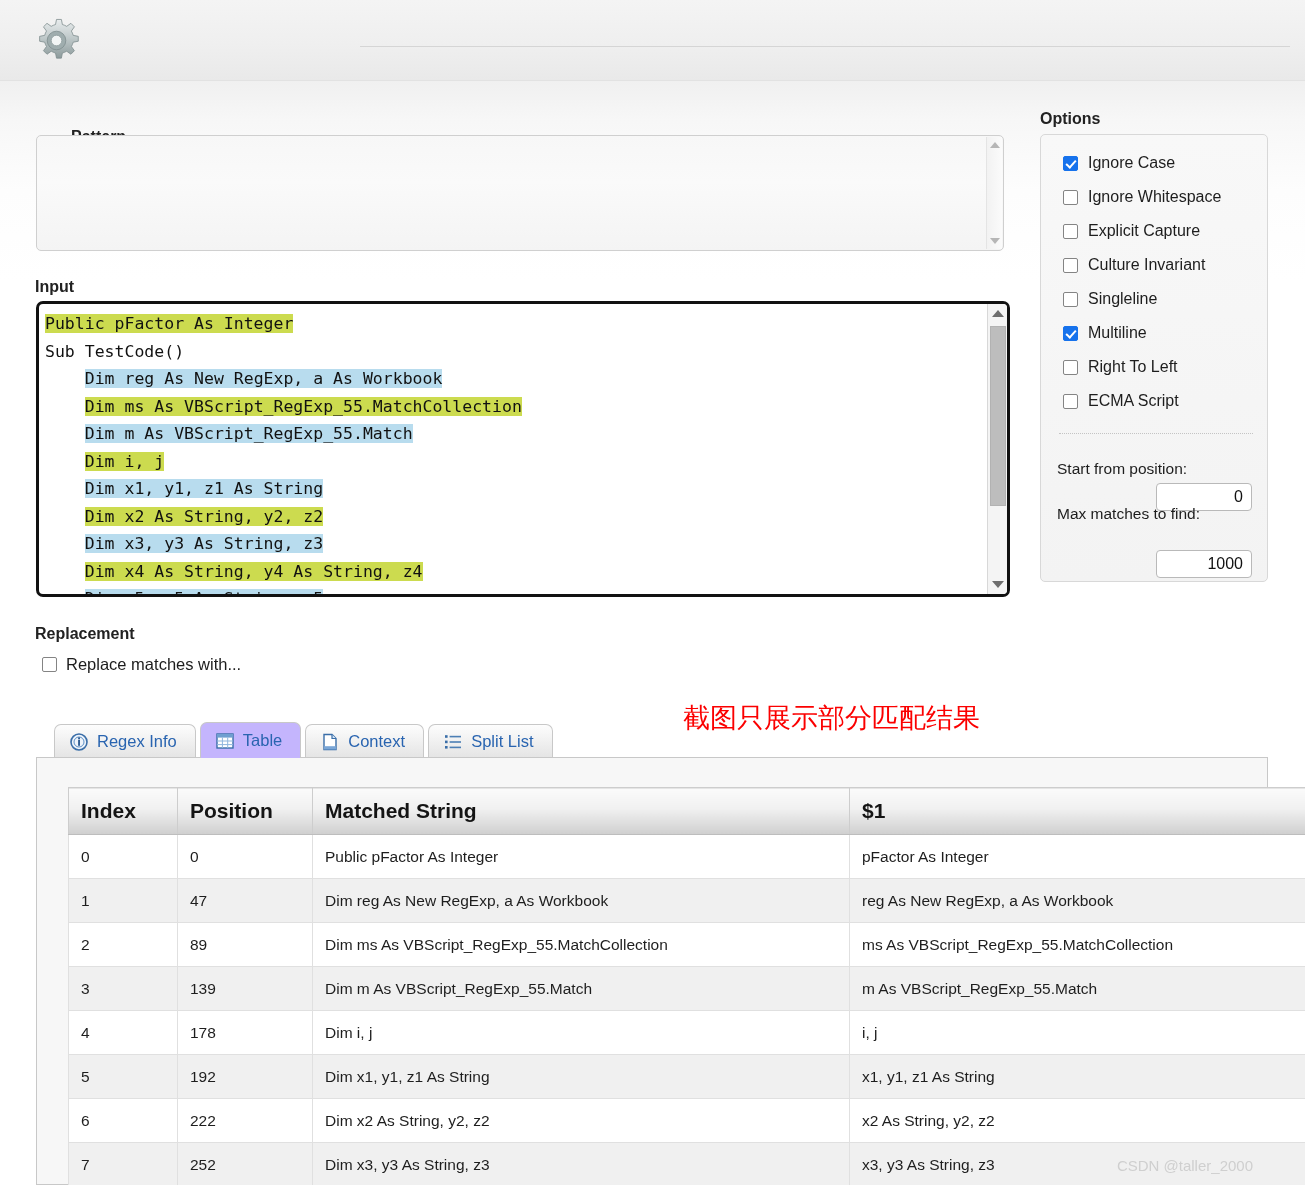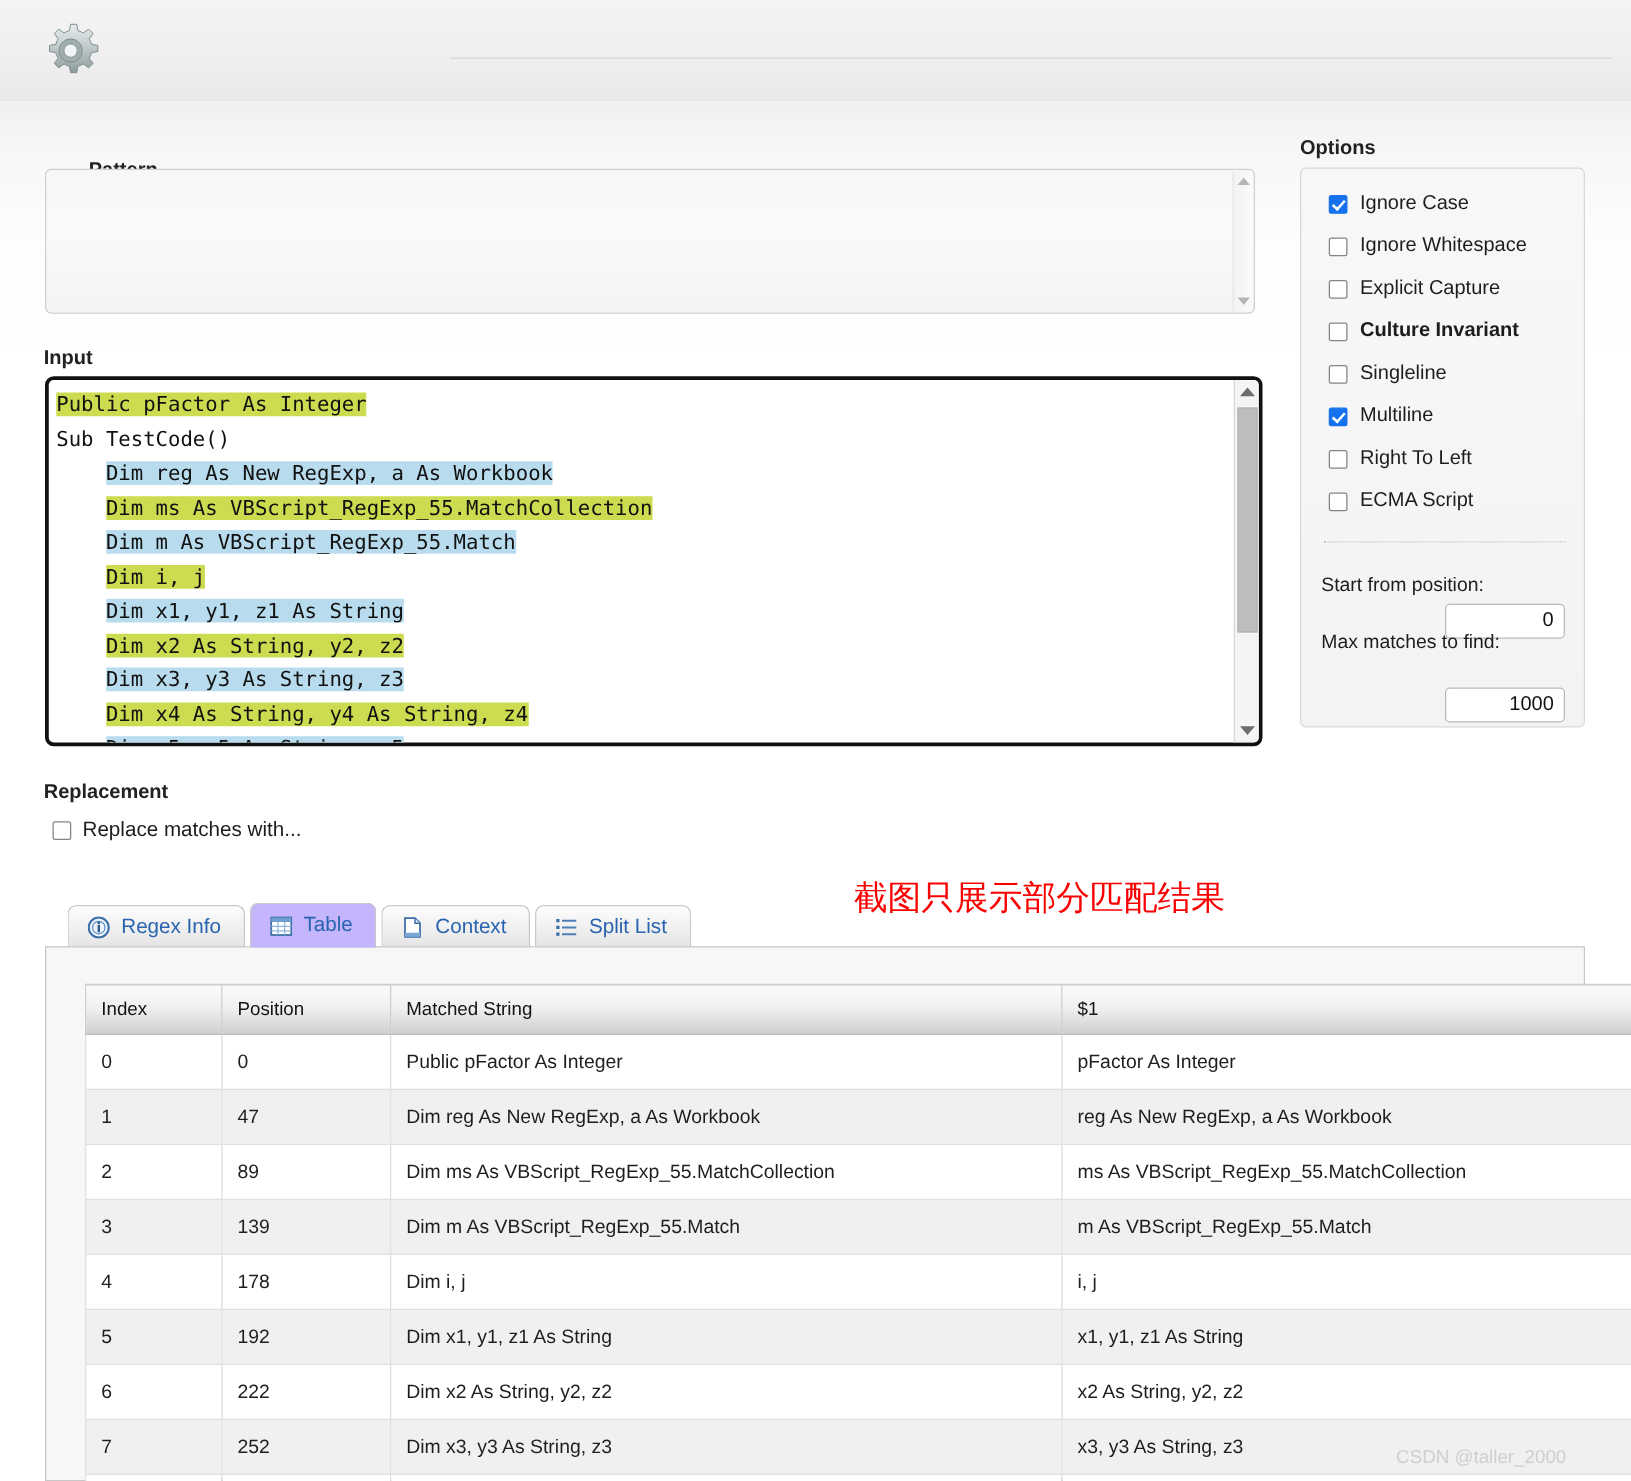--- a/index.html
+++ b/index.html
@@ -301,23 +301,23 @@
     font-size: 15.5px;
     font-family: "Liberation Sans", sans-serif;
     table-layout: fixed;
   }
   #results-table th {
     background: linear-gradient(to bottom,#fbfbfb 0%,#f0f0f0 45%,#cfcfcf 100%);
     border: 1px solid #cdcdcd;
     border-bottom: 1px solid #bdbdbd;
     text-align: left;
     padding: 11px 12px;
-    font-weight: normal;
+    font-weight: bold;
     color: #141414;
-    font-size: 15px;
+    font-size: 21px;
     height: 16px;
     margin-left: 12px;
   }
   #results-table td {
     border: 1px solid #e0e0e0;
     padding: 11px 12px;
     color: #1e1e1e;
     background: #ffffff;
     height: 21px;
     overflow: hidden;
@@ -388,21 +388,21 @@
         <span class="opt-label">Ignore Case</span>
       </div>
       <div class="opt-row" style="top: 51px;">
         <span class="cb"></span>
         <span class="opt-label">Ignore Whitespace</span>
       </div>
       <div class="opt-row" style="top: 85px;">
         <span class="cb"></span>
         <span class="opt-label">Explicit Capture</span>
       </div>
-      <div class="opt-row" style="top: 119px; font-weight: bold;">
+      <div class="opt-row" style="top: 119px;">
         <span class="cb"></span>
         <span class="opt-label">Culture Invariant</span>
       </div>
       <div class="opt-row" style="top: 153px;">
         <span class="cb"></span>
         <span class="opt-label">Singleline</span>
       </div>
       <div class="opt-row" style="top: 187px;">
         <span class="cb checked"></span>
         <span class="opt-label">Multiline</span>

